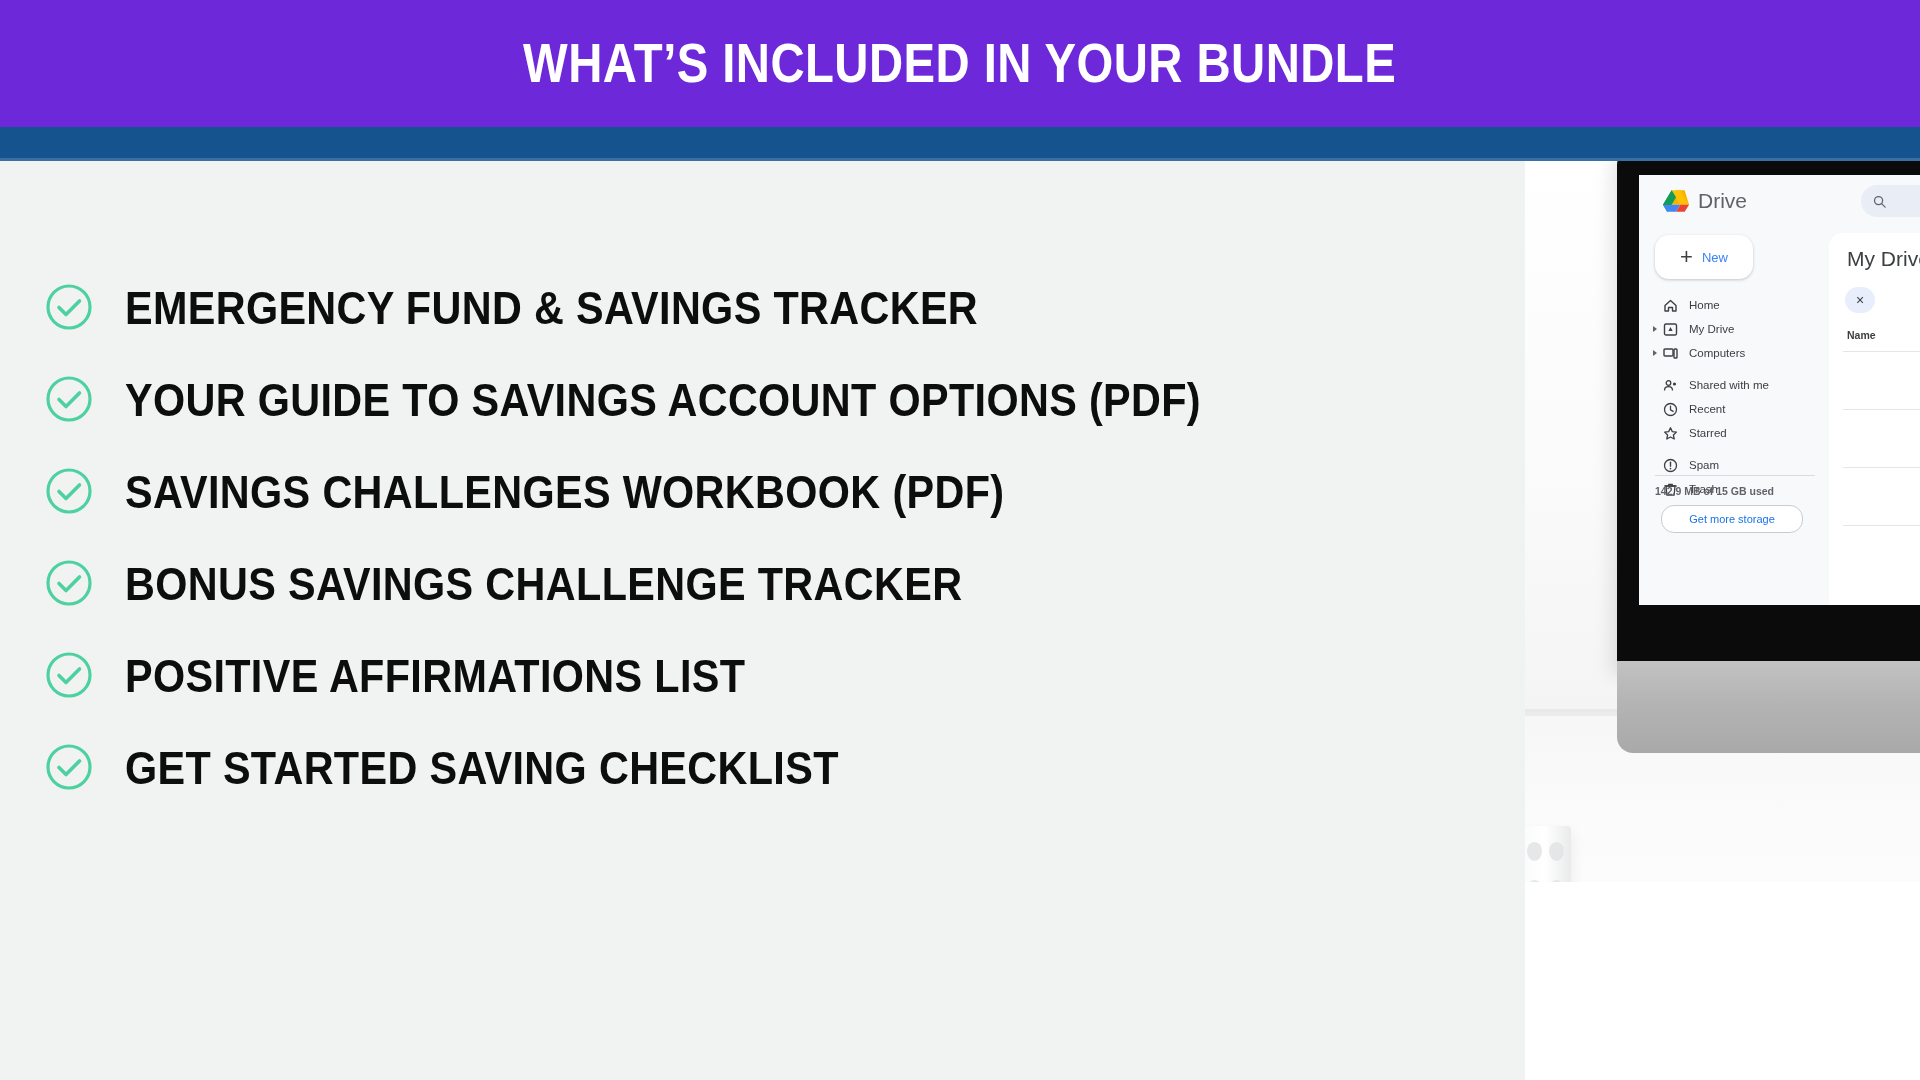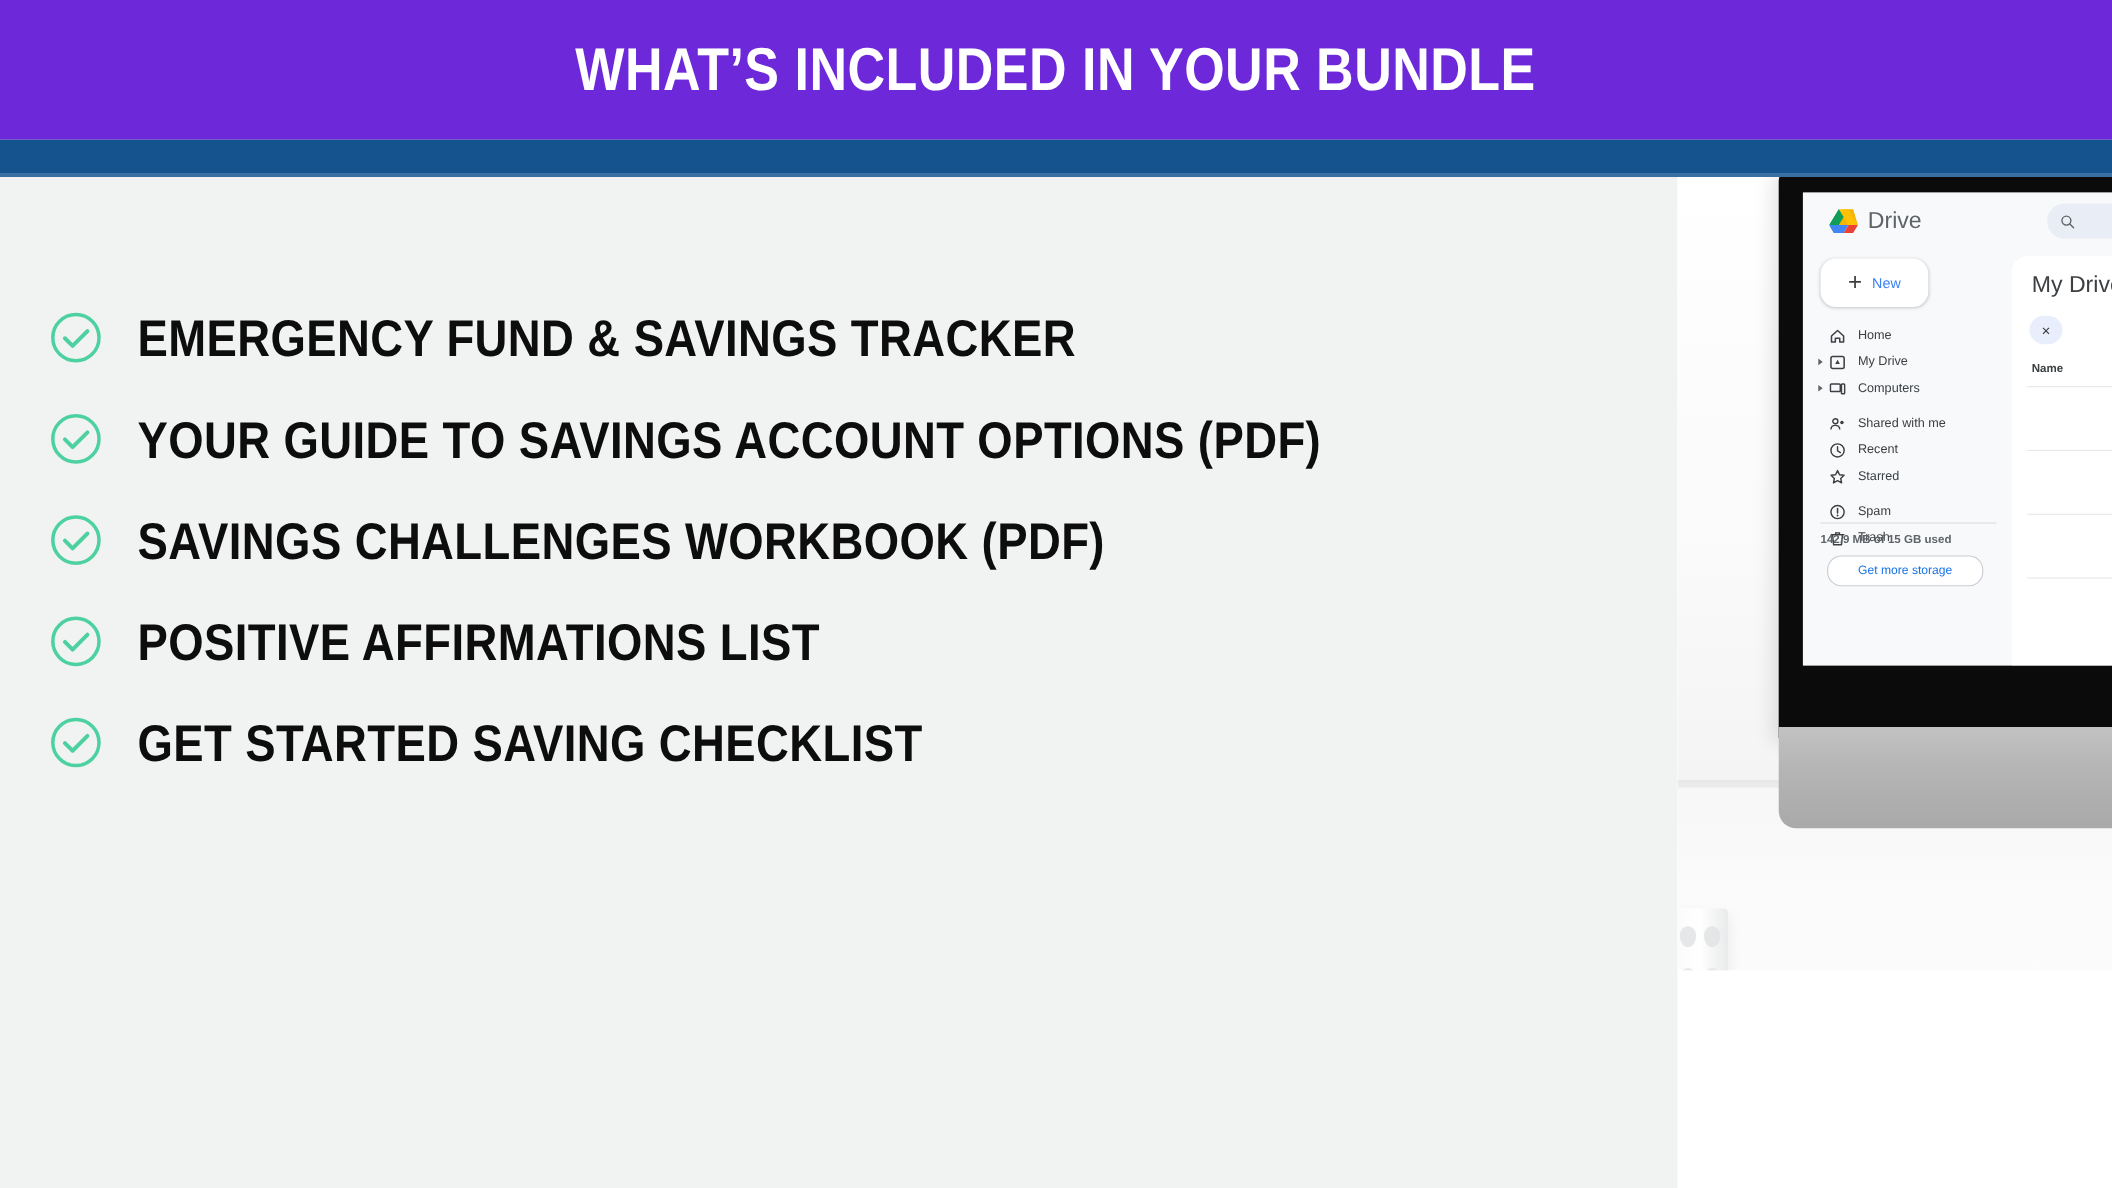--- a/index.html
+++ b/index.html
@@ -308,20 +308,27 @@
             <circle cx="24" cy="24" r="21" fill="none" stroke="#4ed1a1" stroke-width="3.2"></circle>
             <path d="M14 24.5 L21 31.5 L34.5 18" fill="none" stroke="#4ed1a1" stroke-width="3.6" stroke-linecap="round" stroke-linejoin="round"></path>
           </svg>
           <span class="item-label">SAVINGS CHALLENGES WORKBOOK (PDF)</span>
         </div>
         <div class="list-item">
           <svg class="check-icon" viewBox="0 0 48 48">
             <circle cx="24" cy="24" r="21" fill="none" stroke="#4ed1a1" stroke-width="3.2"></circle>
             <path d="M14 24.5 L21 31.5 L34.5 18" fill="none" stroke="#4ed1a1" stroke-width="3.6" stroke-linecap="round" stroke-linejoin="round"></path>
           </svg>
+          <span class="item-label">BONUS SAVINGS CHALLENGE TRACKER</span>
+        </div>
+        <div class="list-item">
+          <svg class="check-icon" viewBox="0 0 48 48">
+            <circle cx="24" cy="24" r="21" fill="none" stroke="#4ed1a1" stroke-width="3.2"></circle>
+            <path d="M14 24.5 L21 31.5 L34.5 18" fill="none" stroke="#4ed1a1" stroke-width="3.6" stroke-linecap="round" stroke-linejoin="round"></path>
+          </svg>
           <span class="item-label">POSITIVE AFFIRMATIONS LIST</span>
         </div>
         <div class="list-item">
           <svg class="check-icon" viewBox="0 0 48 48">
             <circle cx="24" cy="24" r="21" fill="none" stroke="#4ed1a1" stroke-width="3.2"></circle>
             <path d="M14 24.5 L21 31.5 L34.5 18" fill="none" stroke="#4ed1a1" stroke-width="3.6" stroke-linecap="round" stroke-linejoin="round"></path>
           </svg>
           <span class="item-label">GET STARTED SAVING CHECKLIST</span>
         </div>
       </div>

